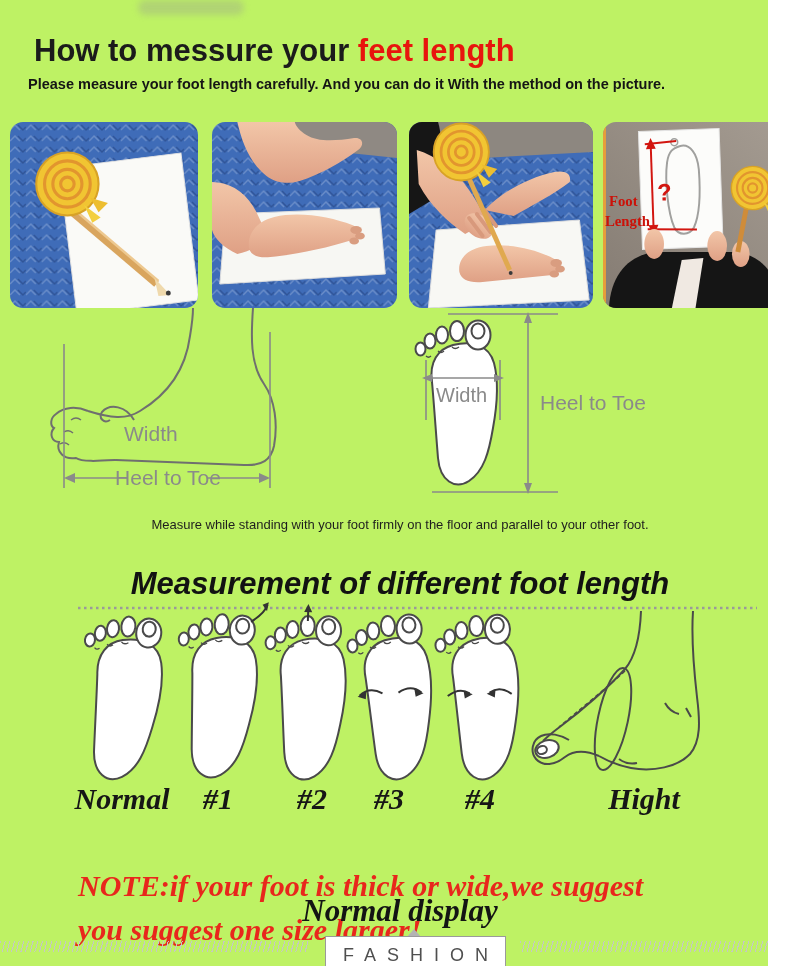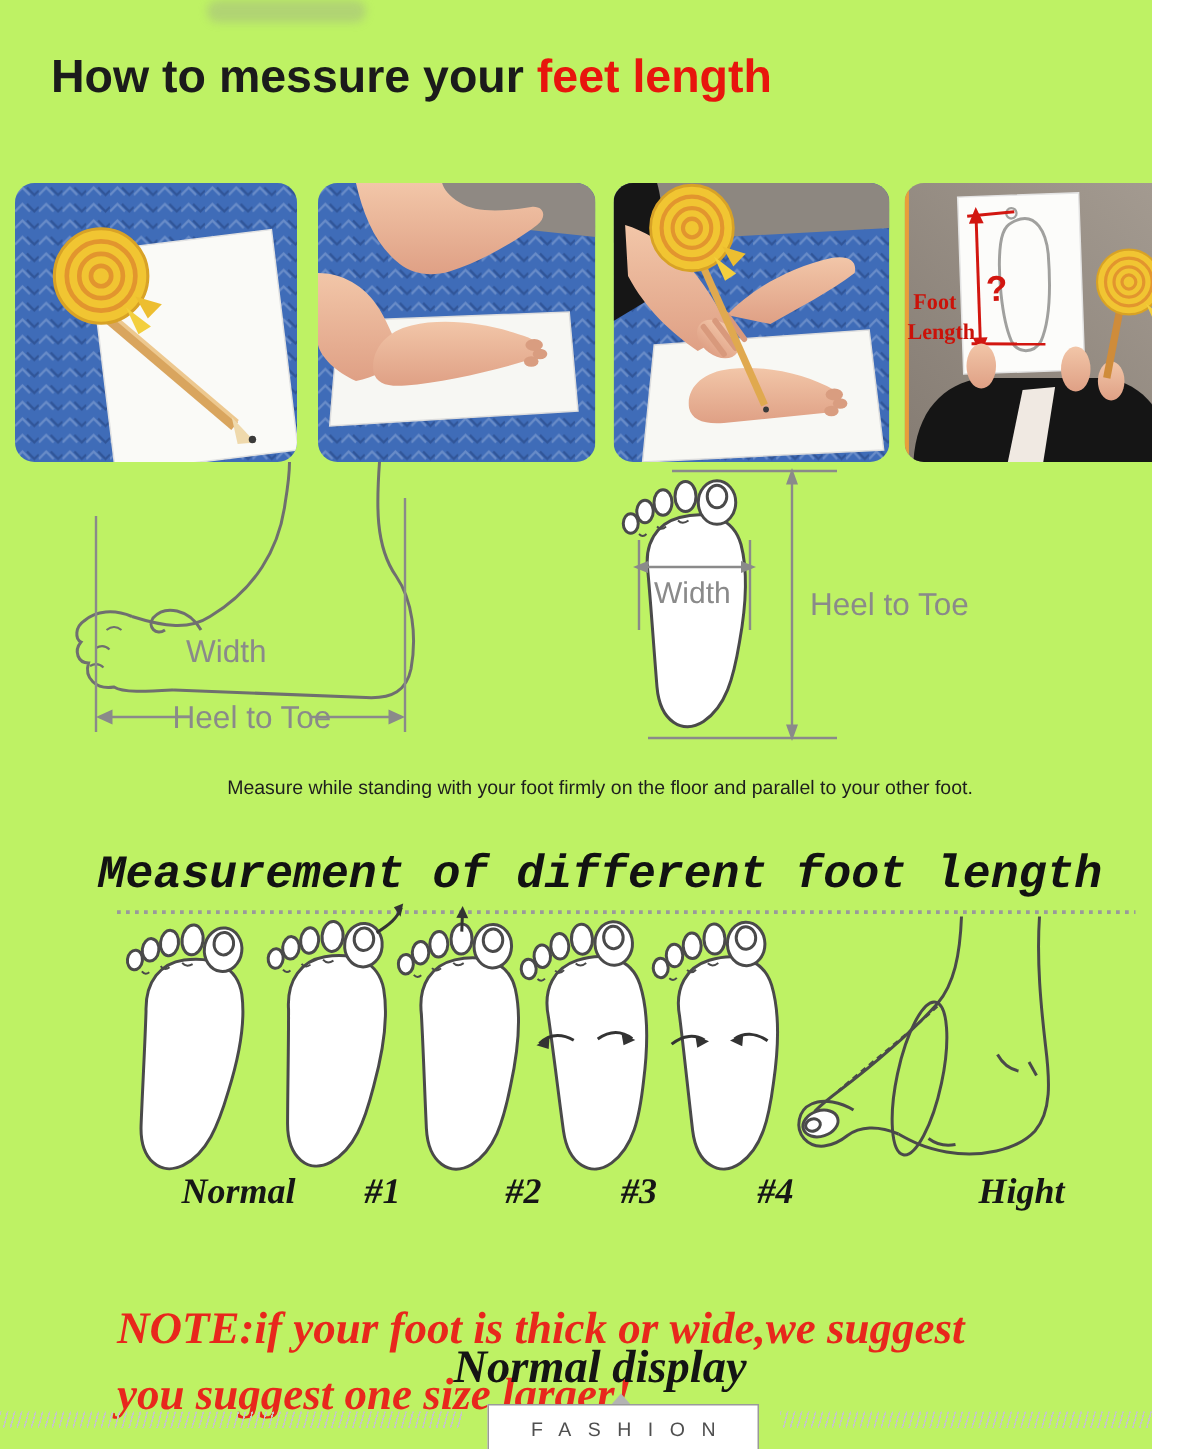--- a/index.html
+++ b/index.html
@@ -13,38 +13,38 @@
   .subtitle{position:absolute;left:28px;top:61px;font-size:14.5px;font-weight:700;color:#151515;}
   .photo{position:absolute;top:122px;height:186px;border-radius:13px;overflow:hidden;}
   .photo svg{display:block;}
   #p1{left:10px;width:188px;} #p2{left:212px;width:185px;}
   #p3{left:409px;width:184px;} #p4{left:603px;width:187px;}
   .diag{position:absolute;}
   #diagL{left:38px;top:308px;} #diagR{left:398px;top:304px;}
   .standing-note{position:absolute;left:0;top:504px;width:800px;text-align:center;
                  font-size:13px;color:#1e1e1e;}
   .section-heading{position:absolute;left:0;top:540px;width:800px;text-align:center;
-                   font-family:Liberation Mono, monospace;font-style:italic;font-weight:600;
+                   font-family:Liberation Sans, sans-serif;font-style:italic;font-weight:600;
                    font-size:31px;color:#121212;}
   #feetrow{position:absolute;left:0;top:597px;}
   .feet-labels{position:absolute;left:0;top:782px;width:800px;height:48px;}
   .flabel{position:absolute;top:0;transform:translateX(-50%);
           font-family:"Liberation Serif",serif;font-style:italic;font-weight:600;
-          font-size:24px;color:#161616;white-space:nowrap;margin-left:37px;}
+          font-size:30px;color:#161616;white-space:nowrap;}
   .note-red{position:absolute;left:78px;top:864px;font-family:"Liberation Serif",serif;
             font-style:italic;font-weight:600;font-size:30px;line-height:44px;color:#e8271c;}
   .product-display{position:absolute;left:0;top:893px;width:800px;text-align:center;
                    font-family:"Liberation Serif",serif;font-style:italic;font-weight:600;
                    font-size:31px;color:#141414;}
   .hatch{position:absolute;top:941px;height:11px;
          background:repeating-linear-gradient(105deg,#c6c6c6 0 1px,transparent 1px 4.5px);}
   .hatch.left{left:0;width:308px;} .hatch.right{left:520px;width:280px;}
   .fbox{position:absolute;left:325px;top:936px;width:181px;height:42px;background:#fff;
         border:1px solid #9a9a9a;box-sizing:border-box;text-align:center;}
-  .fbox span{display:inline-block;margin-top:8px;font-size:13px;letter-spacing:11px;
+  .fbox span{display:inline-block;margin-top:8px;font-size:18px;letter-spacing:11px;
              padding-left:11px;color:#4f4f4f;}
   .ftri{position:absolute;left:407px;top:929px;width:0;height:0;
         border-left:7px solid transparent;border-right:7px solid transparent;
         border-bottom:8px solid #b3b3b3;}
   text.gray{font-family:"Liberation Sans",sans-serif;fill:#8a8a8a;}
   text.redlbl{font-family:"Liberation Serif",serif;font-weight:700;fill:#cb1108;}
 </style>
 </head>
 <body>
 
@@ -83,20 +83,21 @@
         <ellipse cx="8.5" cy="31" rx="5" ry="6.5"></ellipse>
         <path d="M40,29 q3,3 7,0 M26,33 q3,3 6,0 M14,38 q2.5,2.5 5,0" fill="none" stroke-width="1.3"></path>
       </g>
     </defs>
   </svg>
 
   <div class="smudge"></div>
 
   <h1 class="title"><span>How to messure your </span><span class="red">feet length</span></h1>
 
+  <p class="subtitle">Please measure your foot length carefully. And you can do it With the method on the picture.</p>
 
   <div class="photo" id="p1">
     <svg width="188" height="186" viewBox="0 0 190 186" preserveAspectRatio="none">
       <rect width="190" height="186" fill="url(#matpat)"></rect>
       <g transform="rotate(-7 120 110)">
         <rect x="58" y="38" width="124" height="148" fill="#fafaf7" stroke="#e2e2e2"></rect>
       </g>
       <g>
         <line x1="60" y1="88" x2="148" y2="162" stroke="#d9a55e" stroke-width="7"></line>
         <line x1="62" y1="85" x2="150" y2="159" stroke="#edc88f" stroke-width="2.5"></line>

